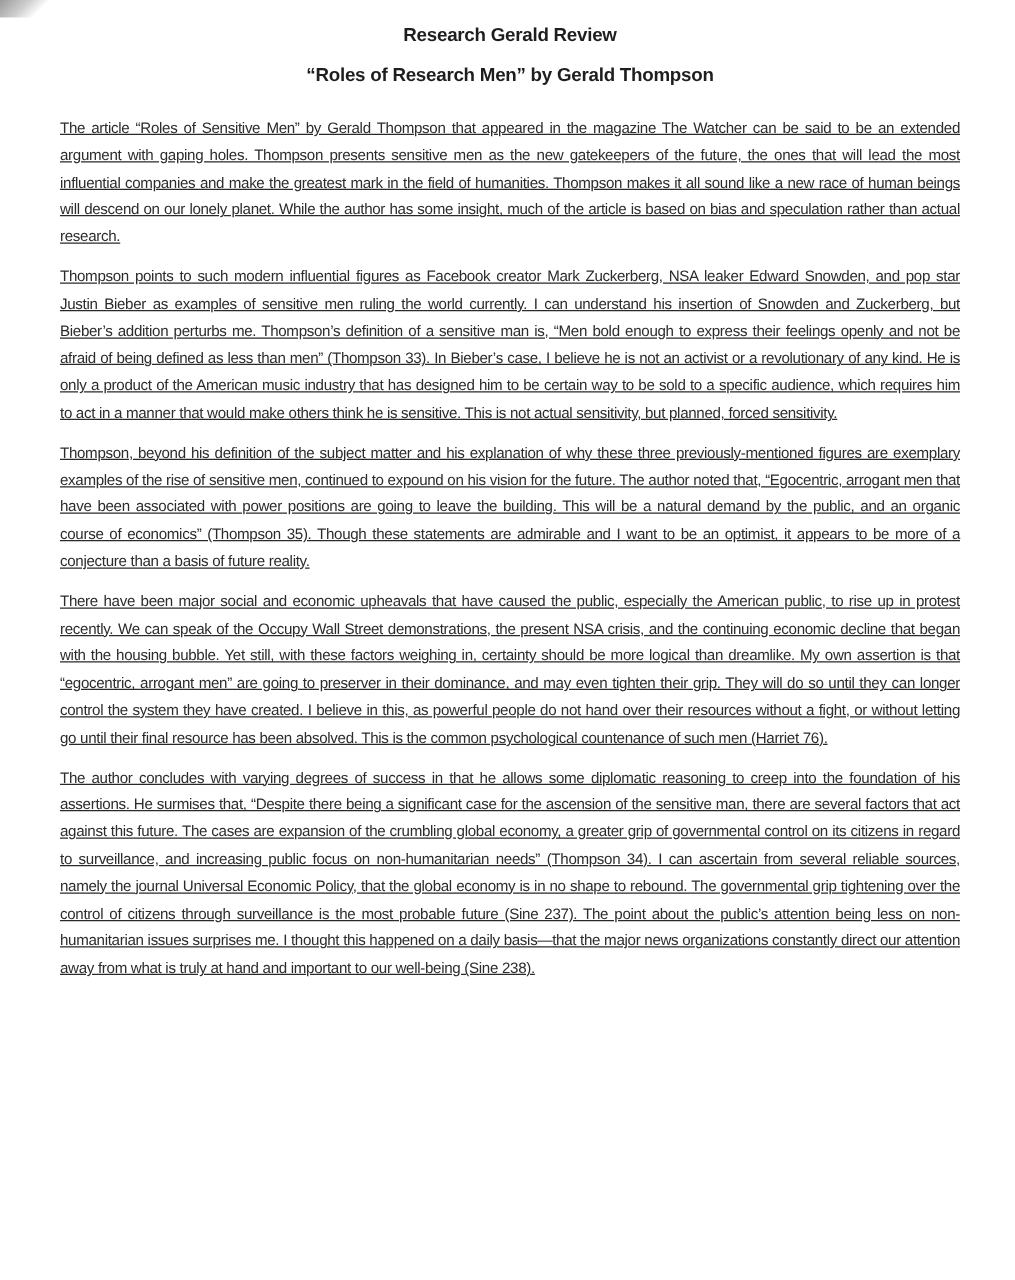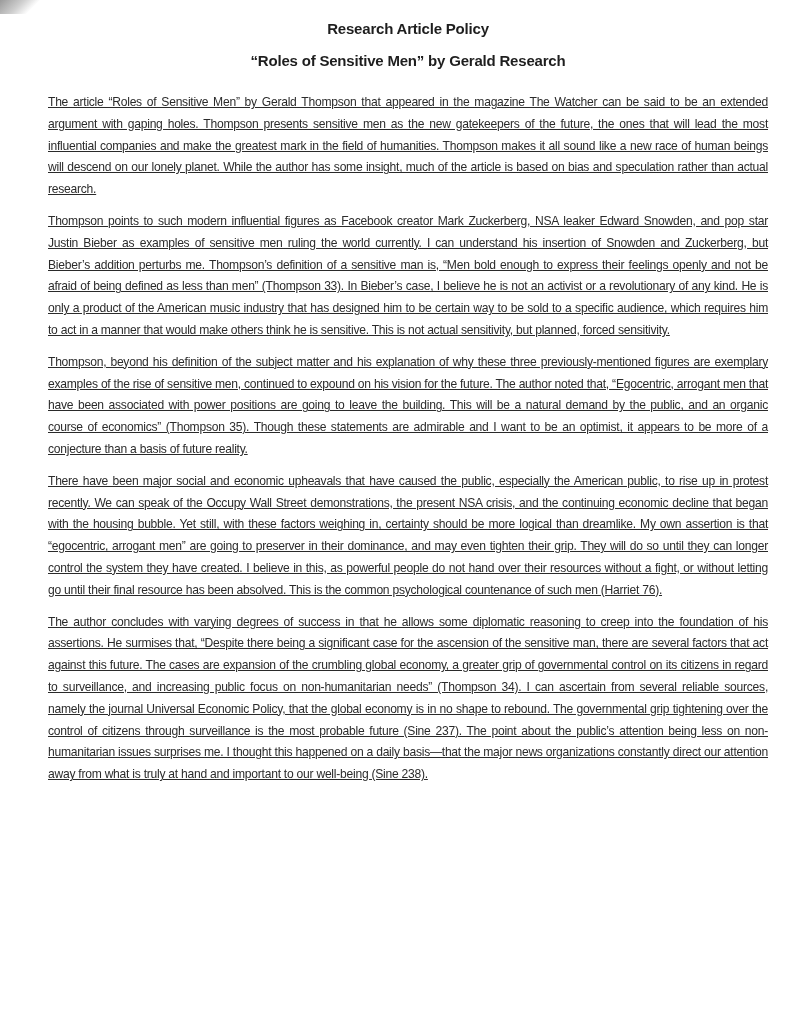--- a/index.html
+++ b/index.html
@@ -66,22 +66,22 @@
       letter-spacing: -0.25px;
       word-spacing: 0px;
     }
   </style>
 </head>
 <body>
 
 <div class="corner-shade"></div>
 
 <div class="page">
-  <h1 class="title">Research Article Policy</h1>
-  <h2 class="subtitle">“Roles of Sensitive Men” by Gerald Research</h2>
+  <h1 class="title">Research Gerald Review</h1>
+  <h2 class="subtitle">“Roles of Research Men” by Gerald Thompson</h2>
 
   <div class="body-text">
     <p class="para">The article “Roles of Sensitive Men” by Gerald Thompson that appeared in the magazine The Watcher can be said to be an extended argument with gaping holes. Thompson presents sensitive men as the new gatekeepers of the future, the ones that will lead the most influential companies and make the greatest mark in the field of humanities. Thompson makes it all sound like a new race of human beings will descend on our lonely planet. While the author has some insight, much of the article is based on bias and speculation rather than actual research.</p>
     <p class="para">Thompson points to such modern influential figures as Facebook creator Mark Zuckerberg, NSA leaker Edward Snowden, and pop star Justin Bieber as examples of sensitive men ruling the world currently. I can understand his insertion of Snowden and Zuckerberg, but Bieber’s addition perturbs me. Thompson’s definition of a sensitive man is, “Men bold enough to express their feelings openly and not be afraid of being defined as less than men” (Thompson 33). In Bieber’s case, I believe he is not an activist or a revolutionary of any kind. He is only a product of the American music industry that has designed him to be certain way to be sold to a specific audience, which requires him to act in a manner that would make others think he is sensitive. This is not actual sensitivity, but planned, forced sensitivity.</p>
     <p class="para">Thompson, beyond his definition of the subject matter and his explanation of why these three previously-mentioned figures are exemplary examples of the rise of sensitive men, continued to expound on his vision for the future. The author noted that, “Egocentric, arrogant men that have been associated with power positions are going to leave the building. This will be a natural demand by the public, and an organic course of economics” (Thompson 35). Though these statements are admirable and I want to be an optimist, it appears to be more of a conjecture than a basis of future reality.</p>
     <p class="para">There have been major social and economic upheavals that have caused the public, especially the American public, to rise up in protest recently. We can speak of the Occupy Wall Street demonstrations, the present NSA crisis, and the continuing economic decline that began with the housing bubble. Yet still, with these factors weighing in, certainty should be more logical than dreamlike. My own assertion is that “egocentric, arrogant men” are going to preserver in their dominance, and may even tighten their grip. They will do so until they can longer control the system they have created. I believe in this, as powerful people do not hand over their resources without a fight, or without letting go until their final resource has been absolved. This is the common psychological countenance of such men (Harriet 76).</p>
     <p class="para">The author concludes with varying degrees of success in that he allows some diplomatic reasoning to creep into the foundation of his assertions. He surmises that, “Despite there being a significant case for the ascension of the sensitive man, there are several factors that act against this future. The cases are expansion of the crumbling global economy, a greater grip of governmental control on its citizens in regard to surveillance, and increasing public focus on non-humanitarian needs” (Thompson 34). I can ascertain from several reliable sources, namely the journal Universal Economic Policy, that the global economy is in no shape to rebound. The governmental grip tightening over the control of citizens through surveillance is the most probable future (Sine 237). The point about the public’s attention being less on non-humanitarian issues surprises me. I thought this happened on a daily basis—that the major news organizations constantly direct our attention away from what is truly at hand and important to our well-being (Sine 238).</p>
   </div>
 </div>
 

